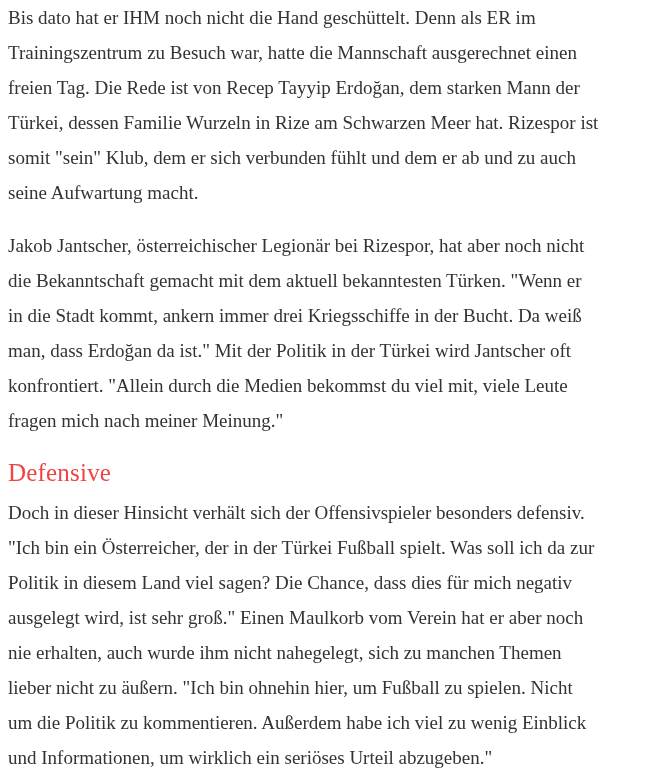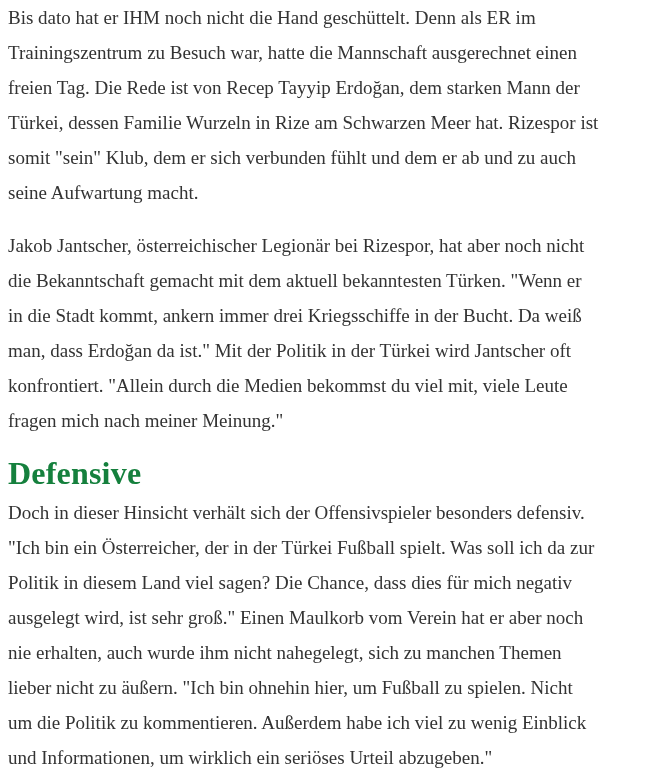--- a/index.html
+++ b/index.html
@@ -17,24 +17,24 @@
     color: #333333;
   }
   .article {
     padding: 0 0 0 8px;
   }
   .body-paragraph {
     margin: 0 0 18px 0;
     white-space: pre;       
   }
   .section-heading {
-    font-size: 32px;
+    font-size: 25px;
     line-height: 34px;
-    font-weight: bold;
-    color: #15803d;
+    font-weight: normal;
+    color: #ef4444;
     margin: 2px 0 5px 0;
     letter-spacing: 0.2px;
   }
 </style>
 </head>
 <body>
 
 <article class="article">
 
   <p class="body-paragraph">Bis dato hat er IHM noch nicht die Hand geschüttelt. Denn als ER im

